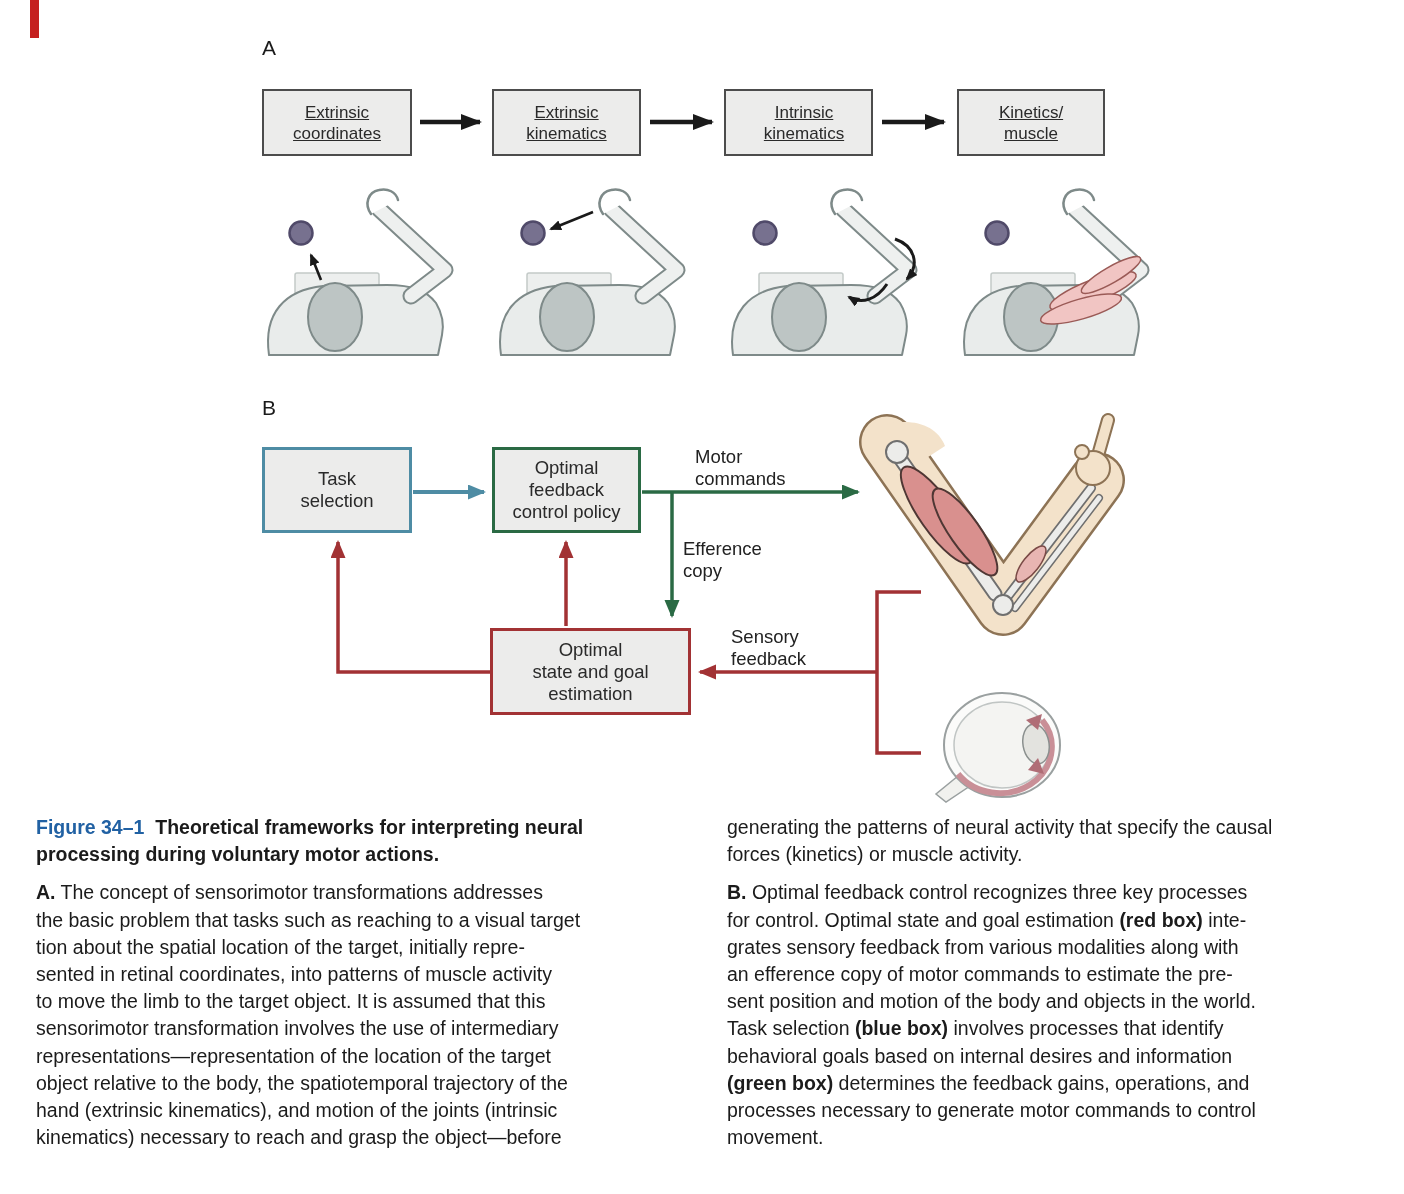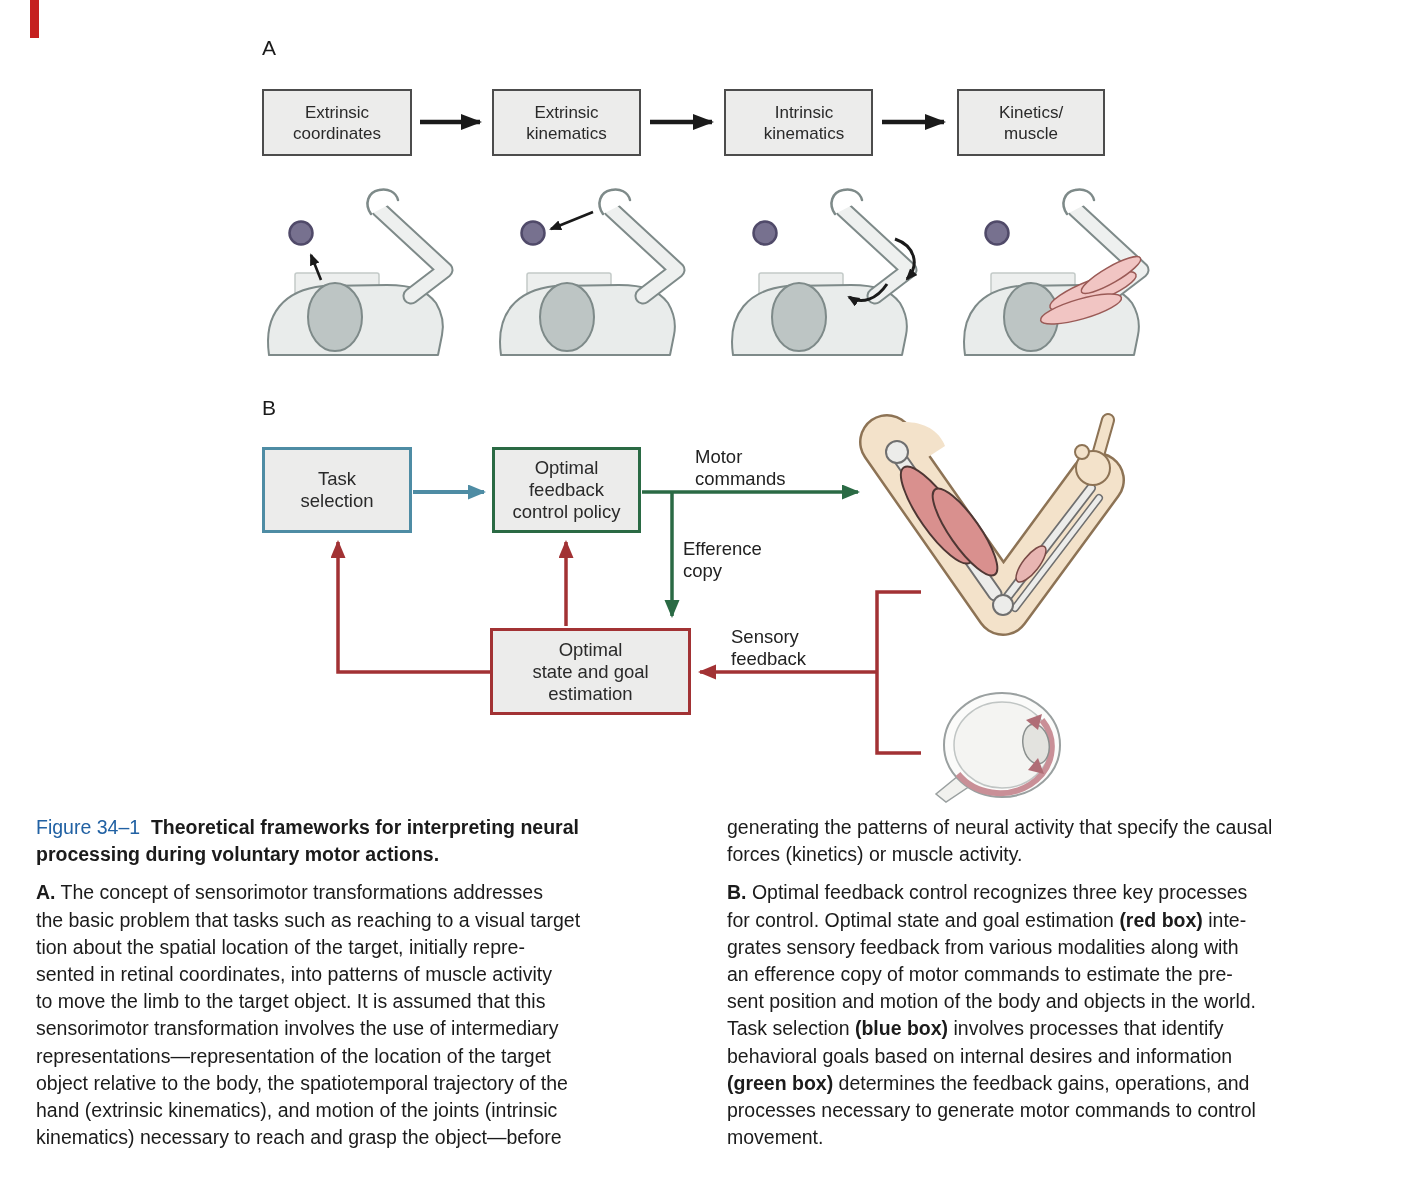--- a/index.html
+++ b/index.html
@@ -7,21 +7,21 @@
     position:relative;width:1404px;height:1194px;background:#ffffff;
     font-family:"Liberation Sans",sans-serif;color:#1c1c1c;overflow:hidden;
   }
   .abs{position:absolute;}
   .panel-letter{font-size:21px;color:#1a1a1a;}
   
   .abox{
     position:absolute;width:150px;height:67px;background:#ececeb;
     border:2px solid #4c4c4c;display:flex;flex-direction:column;
     justify-content:center;align-items:center;box-sizing:border-box;
-    font-size:17px;line-height:21px;color:#2a2a2a;text-align:center;
+    font-size:17px;line-height:21px;color:#2a2a2a;text-align:center;text-decoration:underline;
   }
   .bbox{
     position:absolute;background:#ececeb;display:flex;flex-direction:column;
     justify-content:center;align-items:center;box-sizing:border-box;
     font-size:18.5px;line-height:22px;color:#2a2a2a;text-align:center;
   }
   .bbox span, .abox span{display:block;}
   .bbox.task{border:3px solid var(--blue);}
   .bbox.policy{border:3px solid var(--green);}
   .bbox.estimation{border:3px solid var(--red);}
@@ -30,21 +30,21 @@
   .flow-label span{display:block;}
   
   .layer{position:absolute;left:0;top:0;pointer-events:none;}
   .defs-holder{position:absolute;width:0;height:0;overflow:hidden;}
   
   .cap-col{position:absolute;width:648px;font-size:19.5px;line-height:27.2px;color:#1b1b1b;}
   .cap-line{white-space:pre;display:block;}
   .cap-para{margin-bottom:11px;}
   .cap-title{font-weight:bold;}
   .seg-b{font-weight:bold;}
-  .seg-fig{font-weight:normal;color:var(--figblue);}
+  .seg-fig{font-weight:bold;color:var(--figblue);}
   .red-bar{position:absolute;left:30px;top:0;width:9px;height:38px;background:#c5201f;}
 </style>
 </head>
 <body>
 
 <div class="page">
 
   <div class="red-bar"></div>
 
   <svg class="defs-holder" aria-hidden="true">

